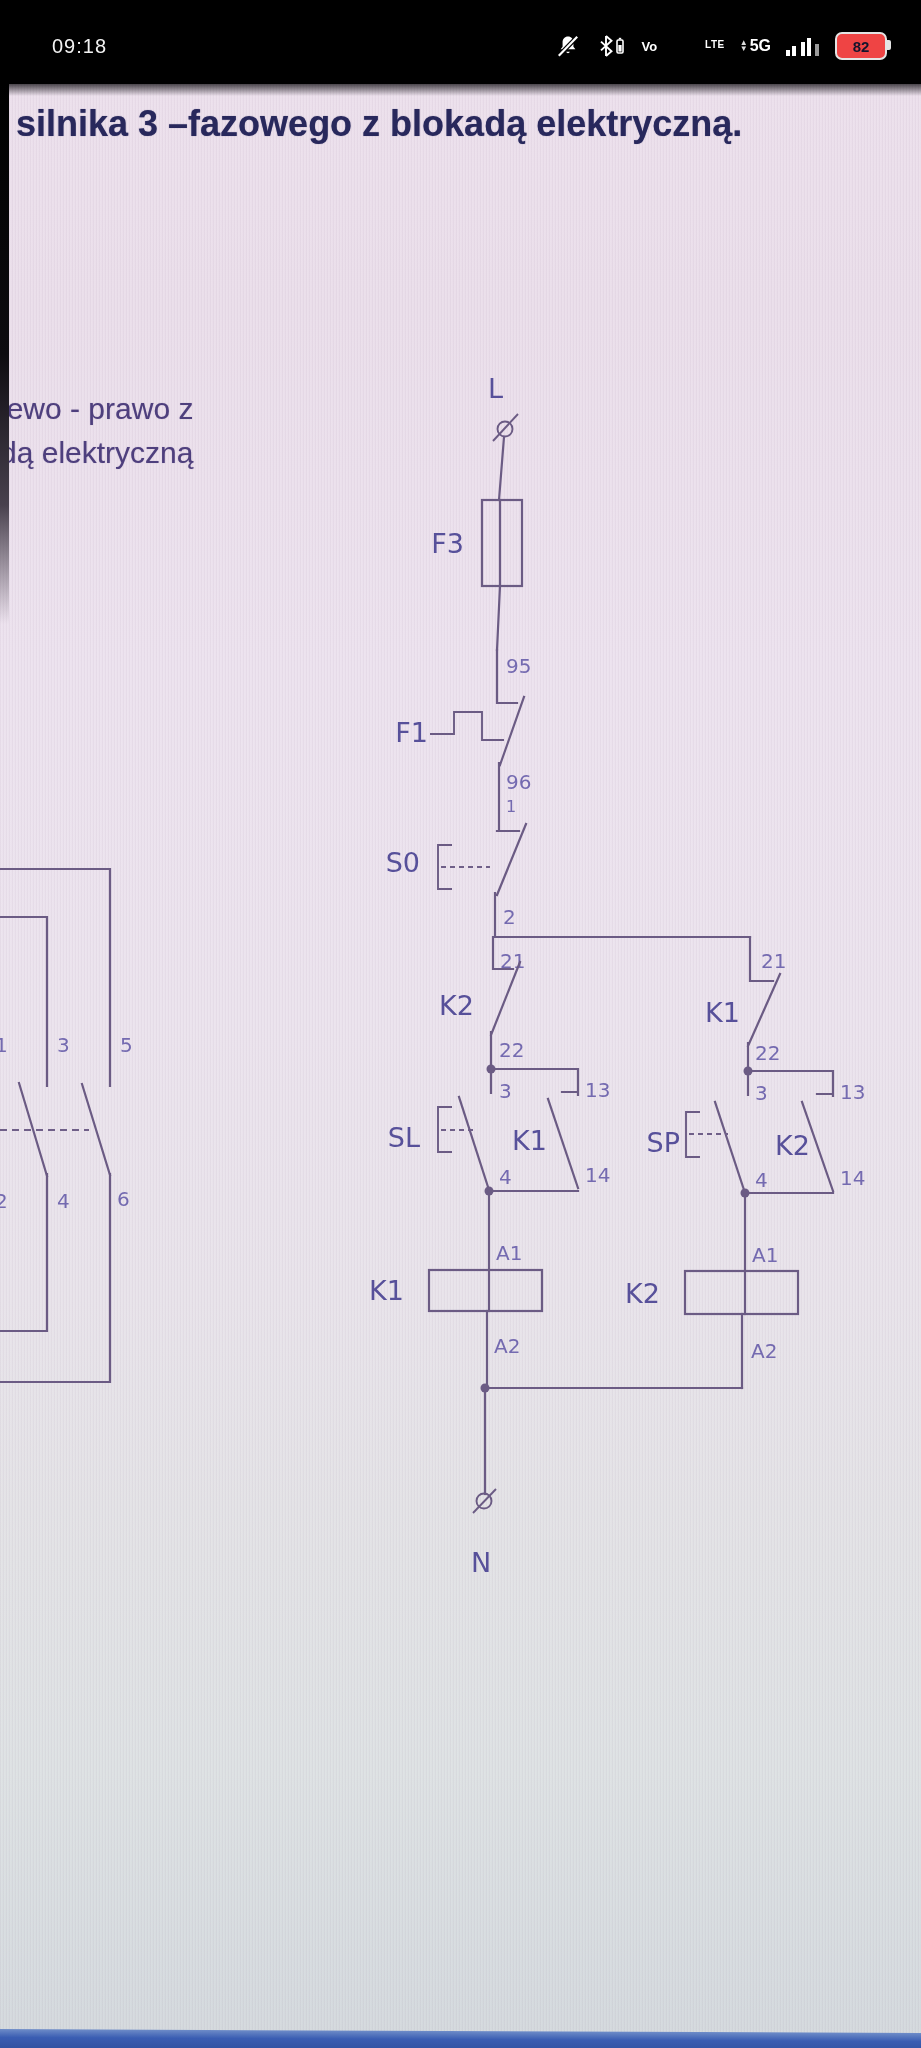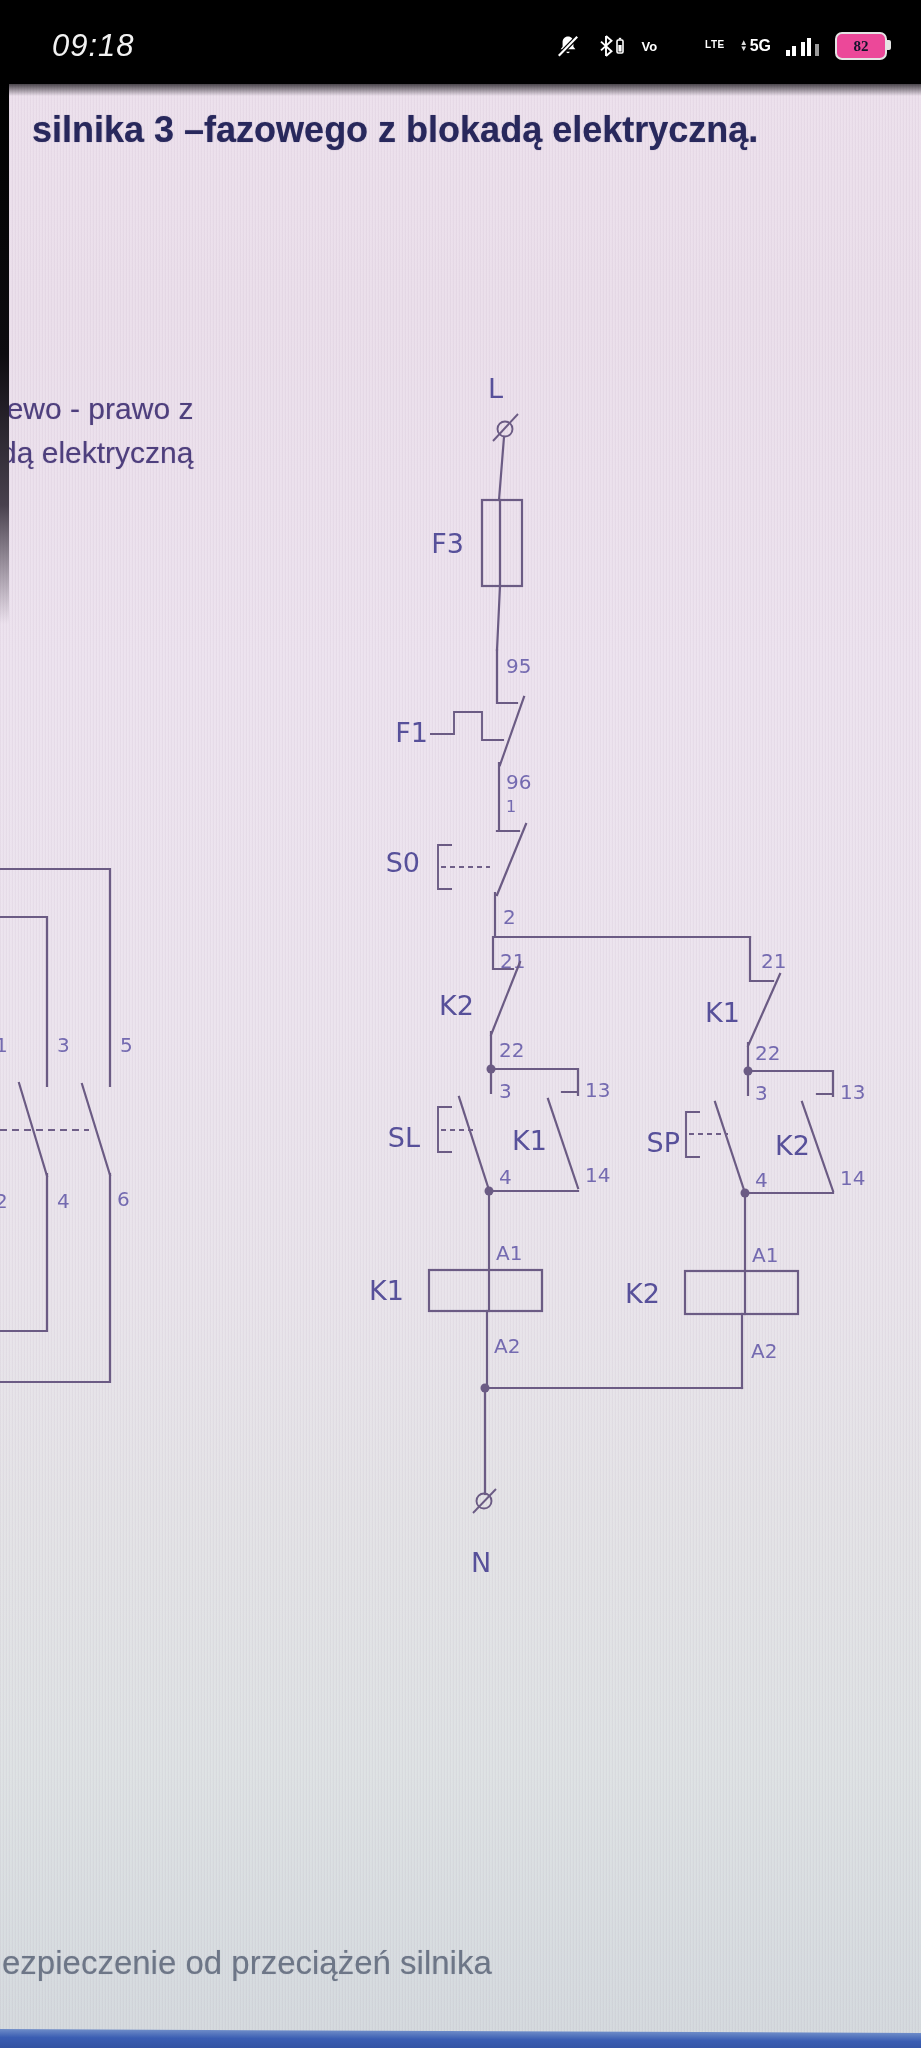--- a/index.html
+++ b/index.html
@@ -9,31 +9,31 @@
   }
   
   .status-bar{
     position:absolute;left:0;top:0;width:921px;height:84px;background:#000;z-index:5;
   }
   .status-row{
     position:absolute;left:0;top:24px;width:921px;height:44px;
     display:flex;justify-content:space-between;align-items:center;
     padding:0 34px 0 52px;box-sizing:border-box;
   }
-  .status-time{color:#f2f2f2;font-size:31px;letter-spacing:1px;font-style:italic;}
+  .status-time{color:#f2f2f2;font-size:20px;letter-spacing:1px;}
   .status-icons{display:flex;align-items:center;gap:15px;}
   .volte{display:flex;color:#fff;line-height:1;align-items:flex-start;}
   .volte .l1{font-size:13px;font-weight:bold;}
   .volte .l2{font-size:10px;font-weight:bold;letter-spacing:.5px;margin-left:48px;}
   .net5g{display:flex;align-items:center;color:#fff;gap:2px;}
   .net5g .arrows{display:flex;flex-direction:column;font-size:8px;line-height:.8;color:#ddd;}
   .net5g .g5{font-size:16px;font-weight:bold;}
   .battery{
     position:relative;width:48px;height:24px;border:2px solid #e4e4e4;border-radius:7px;
-    background:#ec4899;display:flex;align-items:center;justify-content:center;font-family:Liberation Serif, serif;
+    background:#ef4444;display:flex;align-items:center;justify-content:center;
   }
   .battery .pct{font-size:15px;color:#14142c;font-weight:bold;}
   .battery .nub{position:absolute;right:-6px;top:6px;width:4px;height:10px;background:#e4e4e4;border-radius:0 2px 2px 0;}
   
   .photo{
     position:absolute;left:0;top:70px;width:921px;height:1978px;
     background:linear-gradient(180deg,#ece0ec 0%,#eadeea 12%,#ece2ee 30%,#ebe3ed 48%,#e8e3ea 62%,#e2e2e5 75%,#dde1e3 86%,#d5dade 97%,#d3d8dc 100%);
   }
   .photo::after{
     content:"";position:absolute;inset:0;pointer-events:none;
@@ -41,21 +41,21 @@
   }
   .top-fade{position:absolute;left:0;top:70px;width:921px;height:26px;
     background:linear-gradient(180deg,#000 0%,rgba(10,8,12,.85) 45%,rgba(30,25,35,0) 100%);z-index:3;}
   .edge-left{position:absolute;left:0;top:84px;width:9px;height:540px;
     background:linear-gradient(180deg,#000 0%,#0d0b10 50%,#49414e 78%,rgba(90,85,100,0) 100%);z-index:3;}
   .blue-band{position:absolute;left:-4px;top:2029px;width:930px;height:21px;
     background:linear-gradient(180deg,#6e8cc8 0%,#3a5db2 40%,#30509e 100%);
     transform:rotate(.25deg);transform-origin:left center;z-index:4;}
   
   .doc-text{position:absolute;z-index:2;white-space:nowrap;}
-  .title{left:32px;top:103px;font-size:36px;font-weight:bold;color:#28285c;text-shadow:0 0 1px rgba(40,40,92,.55);margin-top:6px;}
+  .title{left:16px;top:103px;font-size:36px;font-weight:bold;color:#28285c;text-shadow:0 0 1px rgba(40,40,92,.55);}
   .subtitle{left:2px;top:197px;font-size:33px;color:#42427a;text-shadow:0 0 1px rgba(66,66,122,.45);}
   .note1{left:0;top:392px;font-size:30px;color:#4e3f7d;text-shadow:0 0 1px rgba(78,63,125,.4);}
   .note2{left:0;top:436px;font-size:30px;color:#4e3f7d;text-shadow:0 0 1px rgba(78,63,125,.4);}
   .caption{left:2px;top:1944px;font-size:33px;color:#6d7687;text-shadow:0 0 1px rgba(109,118,135,.4);}
   
   svg.diagram{position:absolute;left:0;top:0;width:921px;height:2048px;z-index:2;filter:blur(.35px);}
   svg.diagram .w{stroke:#6b5b84;stroke-width:2.2;fill:none;stroke-linecap:square;}
   svg.diagram .thin{stroke:#6b5b84;stroke-width:1.9;fill:none;}
   svg.diagram .dash{stroke:#6f5f88;stroke-width:1.8;fill:none;stroke-dasharray:5 4;}
   svg.diagram .dash2{stroke:#6f5f88;stroke-width:1.8;fill:none;stroke-dasharray:7 5;}
@@ -119,21 +119,20 @@
   </div>
 
   <div class="photo"></div>
   <div class="top-fade"></div>
   <div class="edge-left"></div>
   <div class="blue-band"></div>
 
   <div class="doc-text title">silnika 3 –fazowego z blokadą elektryczną.</div>
   <div class="doc-text note1">lewo - prawo z</div>
   <div class="doc-text note2">dą elektryczną</div>
-  <div class="doc-text caption">ezpieczenie od przeciążeń silnika</div>
 
   <svg class="diagram" viewBox="0 0 921 2048">
 
     <g>
       <text class="lbl" x="488" y="398">L</text>
       <circle class="thin" cx="505" cy="429" r="7.5"></circle>
       <path class="thin" d="M493,441 L518,414"></path>
       <path class="w" d="M504,437 L499,500"></path>
       <rect class="w" x="482" y="500" width="40" height="86"></rect>
       <path class="w" d="M500,500 V586"></path>

